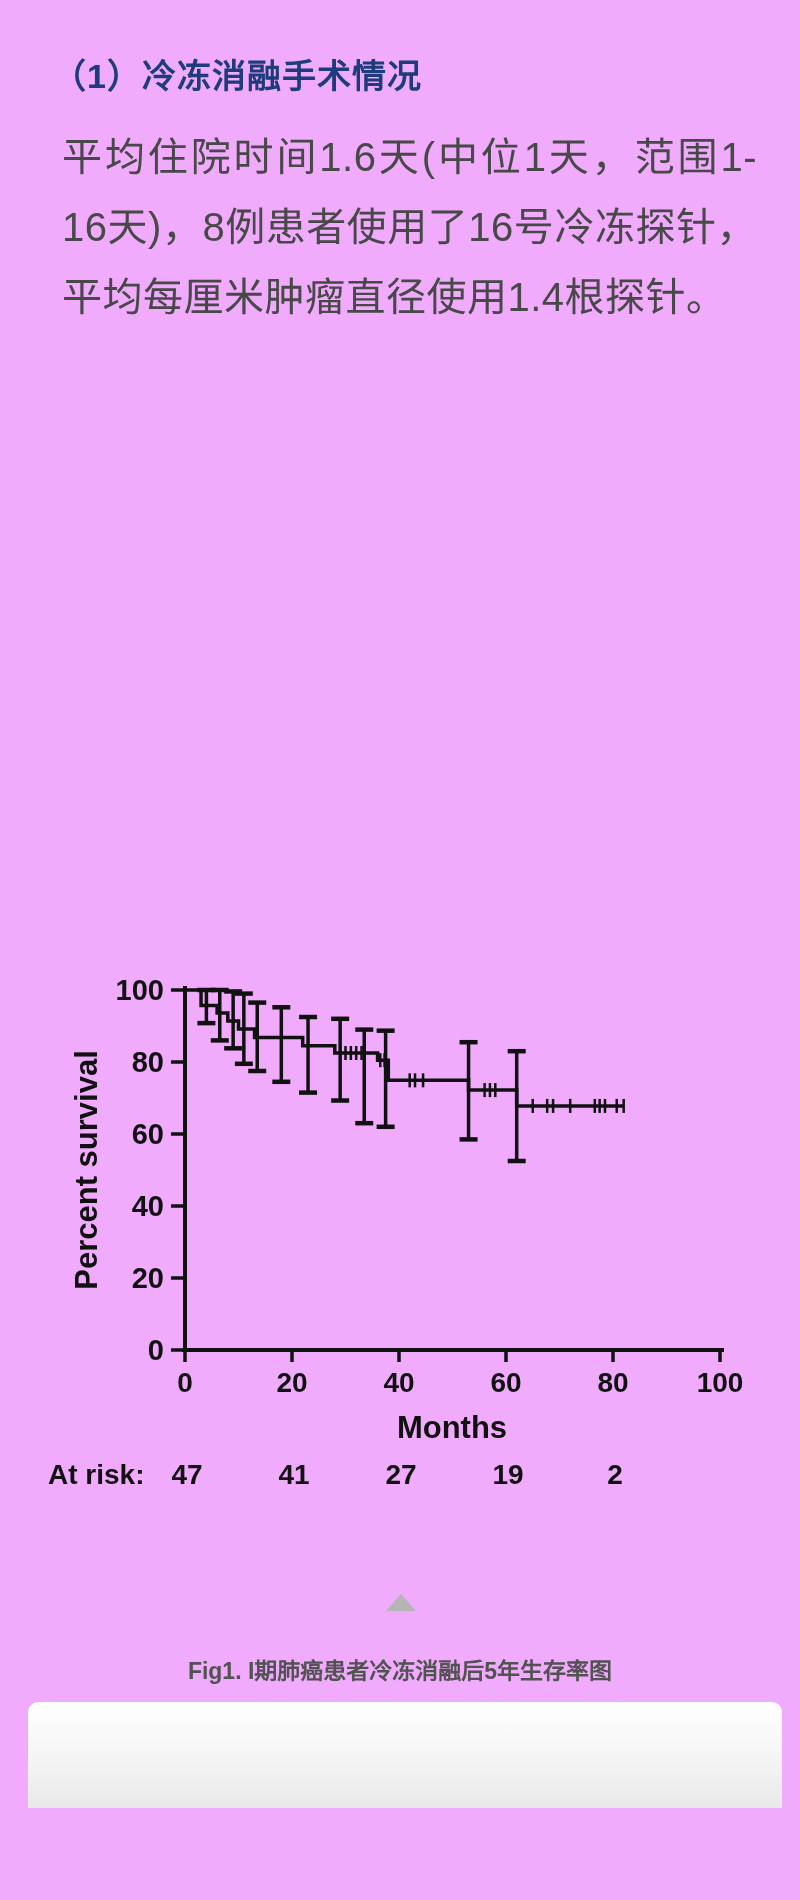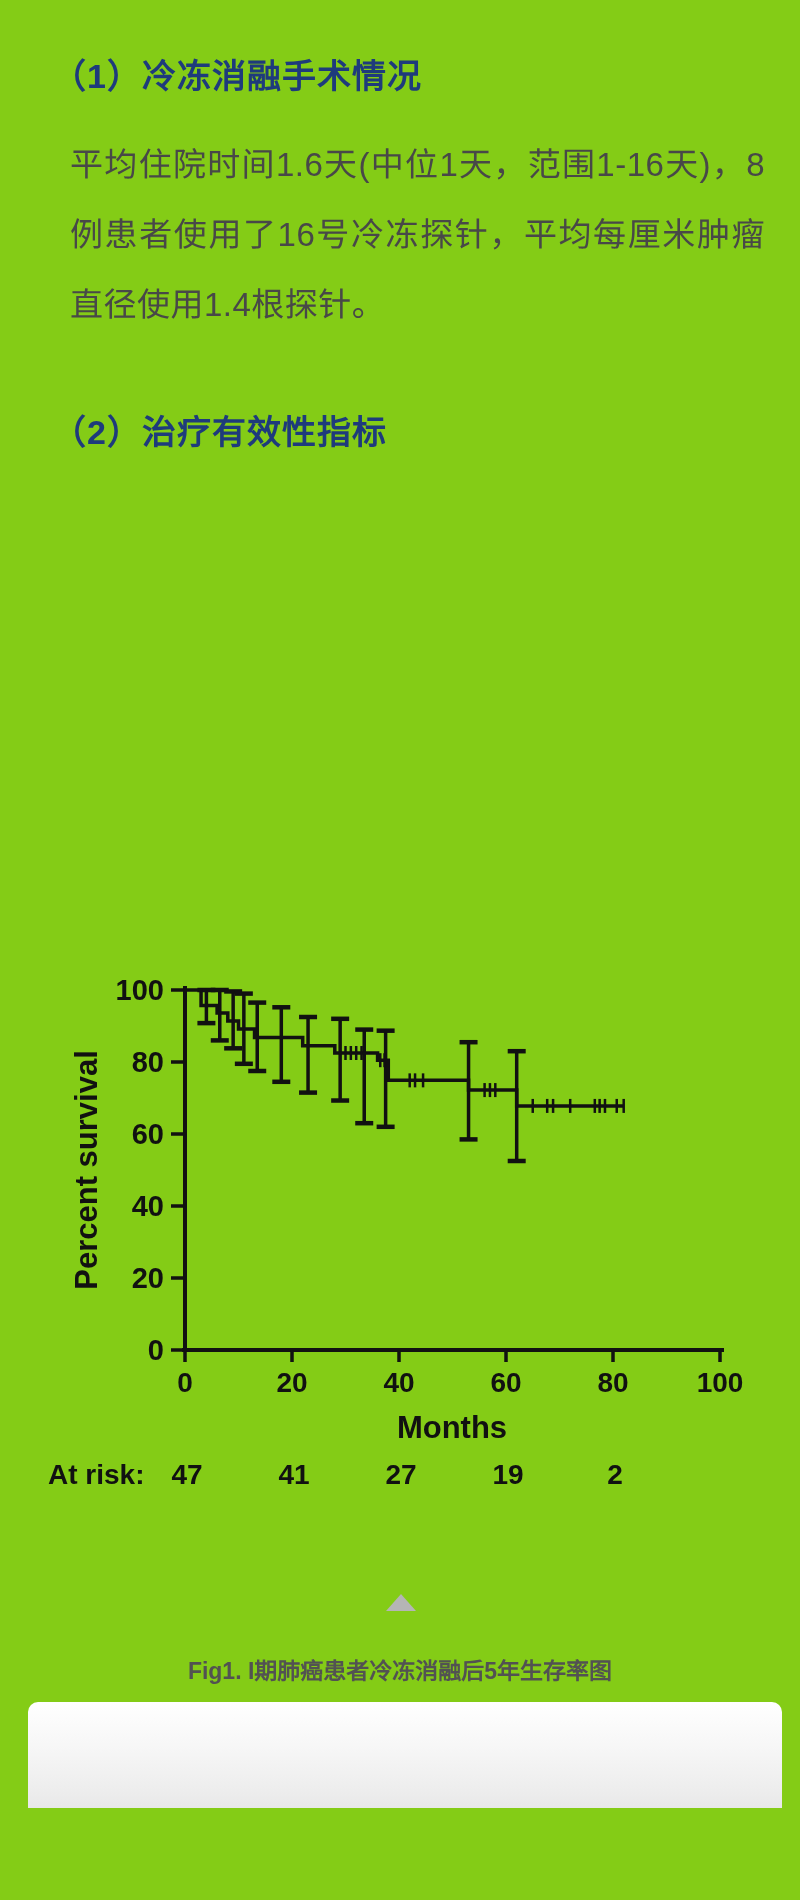--- a/index.html
+++ b/index.html
@@ -1,29 +1,29 @@
 <!DOCTYPE html>
 <html lang="zh-CN"><head>
 <meta charset="utf-8">
 <style>
   html,body{margin:0;padding:0;background:#ffffff;}
   #page{
     position:relative;width:800px;height:1900px;overflow:hidden;
-    background:#84cc16;font-family:"Liberation Sans", sans-serif;
+    background:#f0abfc;font-family:"Liberation Sans", sans-serif;
   }
   .sec-heading{
     position:absolute;left:52px;width:720px;margin:0;
     font-size:34px;font-weight:bold;line-height:52px;
     letter-spacing:1px;
   }
   #heading-1{top:50px;}
   #heading-2{top:406px;}
   .body-para{
-    position:absolute;left:62px;width:695px;margin:8px;
-    font-size:33px;line-height:70px;font-weight:400;
+    position:absolute;left:62px;width:695px;margin:0;
+    font-size:40px;line-height:70px;font-weight:400;
     text-align:justify;letter-spacing:0.5px;
   }
   #para-1{top:122px;}
   #para-2{top:478px;}
   #chart{position:absolute;left:0;top:976px;width:800px;height:520px;}
   #collapse-arrow{
     position:absolute;left:386px;top:1594px;width:0;height:0;
     border-left:15px solid transparent;border-right:15px solid transparent;
     border-bottom:17px solid #b5b5b5;cursor:pointer;
   }
@@ -39,21 +39,20 @@
 </style>
 </head>
 <body>
 
 <div id="page">
 
   <h2 id="heading-1" class="sec-heading" style="color: rgb(30, 59, 124);">（1）冷冻消融手术情况</h2>
 
   <p id="para-1" class="body-para" style="color: rgb(72, 72, 72);">平均住院时间1.6天(中位1天，范围1-16天)，8例患者使用了16号冷冻探针，平均每厘米肿瘤直径使用1.4根探针。</p>
 
-  <h2 id="heading-2" class="sec-heading" style="color: rgb(30, 59, 124);">（2）治疗有效性指标</h2>
 
 
   <svg id="chart" viewBox="0 0 800 520" xmlns="http://www.w3.org/2000/svg">
       <g stroke="#111111" stroke-width="3.5">
         <line x1="206.4" y1="14" x2="206.4" y2="47.120000000000005"></line>
         <line x1="197.4" y1="14" x2="215.4" y2="14" stroke-width="4.5"></line>
         <line x1="197.4" y1="47.120000000000005" x2="215.4" y2="47.120000000000005" stroke-width="4.5"></line>
         <line x1="219.775" y1="14" x2="219.775" y2="64.39999999999998"></line>
         <line x1="210.775" y1="14" x2="228.775" y2="14" stroke-width="4.5"></line>
         <line x1="210.775" y1="64.39999999999998" x2="228.775" y2="64.39999999999998" stroke-width="4.5"></line>

